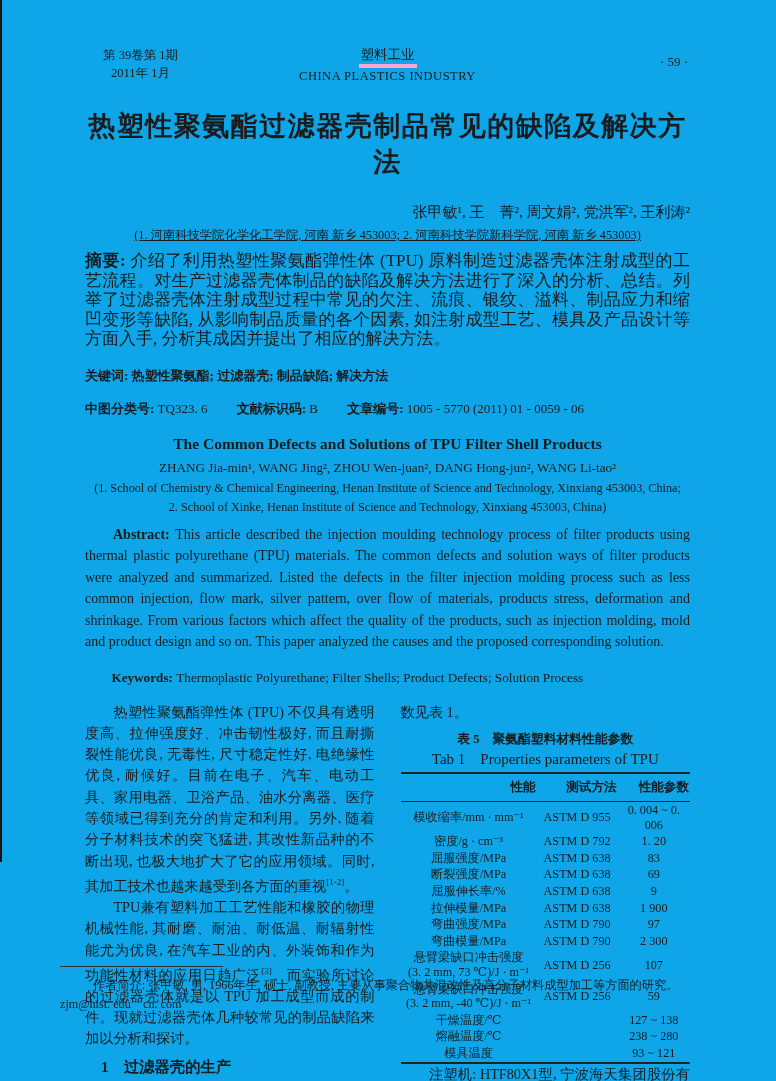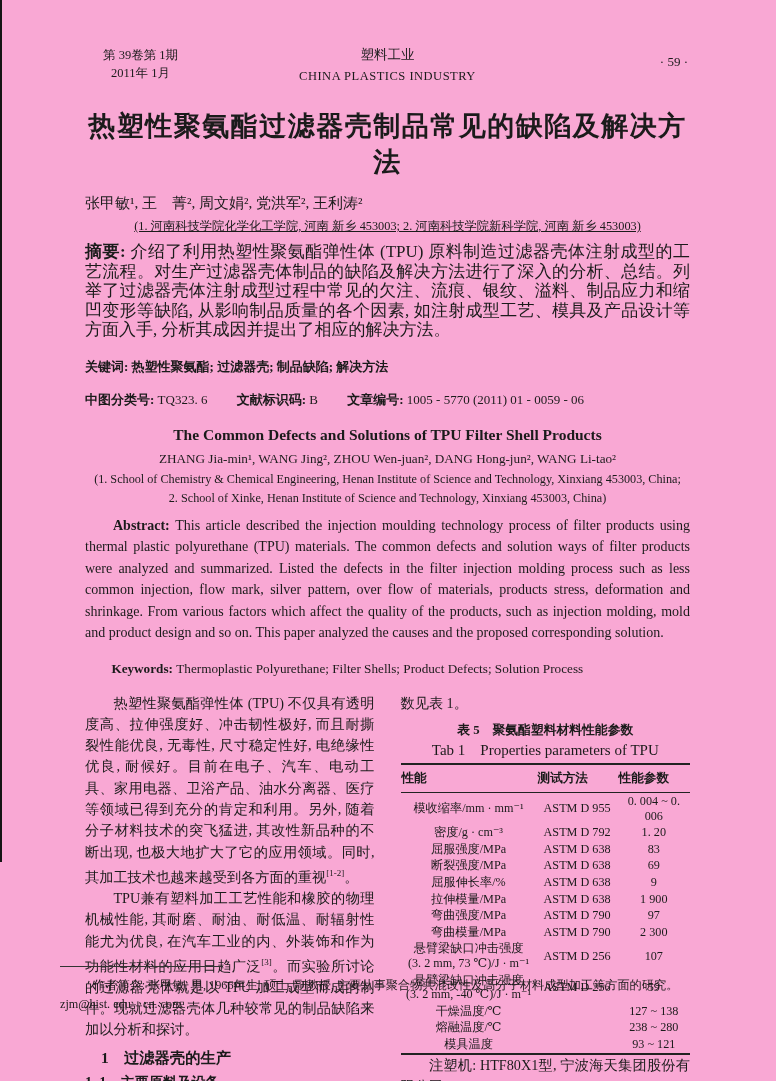--- a/index.html
+++ b/index.html
@@ -1,38 +1,38 @@
 <!DOCTYPE html>
 <html><head>
 <meta charset="utf-8">
 <style>
   * { box-sizing: border-box; }
   html,body { margin:0; padding:0; background:#ffffff; }
   .page {
     position:relative;
     width:776px; height:1081px;
-    background:#f9a8d4;
+    background:#0ea5e9;
     color:#1b1b1b;
     font-family:"Liberation Serif","DejaVu Serif",serif;
     padding:46px 86px 0 85px;
     overflow:hidden;
   }
   .edge-line { position:absolute; left:0; top:0; width:2px; height:862px; background:#151515; }
 
   
   .pg-header { position:relative; height:40px; font-size:12.5px; }
   .hdr-left { position:absolute; left:18px; top:0; text-align:center; line-height:18px; }
   .hdr-center { position:absolute; left:0; right:0; top:0; text-align:center; line-height:17px; }
   .journal-cn { display:inline-block; border-bottom:4px solid #f9a8d4; padding:0 2px 1px; font-size:13.5px; }
   .journal-en { font-size:12.5px; letter-spacing:0.5px; }
   .hdr-right { position:absolute; right:2px; top:8px; font-size:13px; }
 
   
   .title-cn { margin:22px 0 0; text-align:center; font-size:27px; font-weight:700; letter-spacing:1.5px; }
-  .authors-cn { margin-top:14px; text-align:left; font-size:15px; }
+  .authors-cn { margin-top:23px; text-align:right; font-size:15px; }
   .affil-cn { margin-top:5px; text-align:center; font-size:12.3px;text-decoration:underline; }
 
   
   .abs-cn { margin-top:7px; font-size:17px; line-height:19.5px; text-align:justify; }
   .abs-cn .lbl { font-weight:700; }
   .kw-cn { margin-top:1px; font-size:13px; font-weight:700; line-height:20px; }
   .clc-line { margin-top:2px; font-size:13px; line-height:20px; }
   .clc-line .lbl { font-weight:700; }
   .clc-item { margin-right:26px; }
 
@@ -51,21 +51,21 @@
   .col p.ind { text-indent:2em; }
   .col sup, .authors-cn sup { font-size:9px; }
   h3.sec { font-size:15.3px; font-weight:700; margin:6px 16px 3px; text-align:left; line-height:22px; }
   h4.subsec { font-size:14.2px; font-weight:700; margin:1px 0 1px; text-align:left; line-height:21px; }
 
   
   .tbl-cap-cn { margin-top:7px; text-align:center; font-size:12.8px; font-weight:700; line-height:19px; }
   .tbl-cap-en { text-align:center; font-size:15px; line-height:20px; }
   table.props { width:100%; border-collapse:collapse; margin-top:3px;
     border-top:2px solid #222; border-bottom:2px solid #222; font-size:12.2px; }
-  table.props th { border-bottom:1.2px solid #222; font-weight:700; padding:3px 1px 3px; font-size:12.6px; text-align:left;margin-top:24px; }
+  table.props th { border-bottom:1.2px solid #222; font-weight:700; padding:3px 1px 3px; font-size:12.6px; text-align:right;margin-top:24px; }
   table.props td { padding:1px 1px; text-align:center; line-height:14.6px; white-space:pre-line; }
   .machine { margin-top:9px; }
 
   
   .footnote { position:absolute; left:60px; top:966px; width:660px; font-size:12.2px; line-height:19px; }
   .fn-rule { width:163px; height:0; border-top:1px solid #333; margin-bottom:9px; }
   .fn-l1 { margin:0; text-indent:33px; }
   .fn-l2 { margin:0; }
 </style>
 </head>

